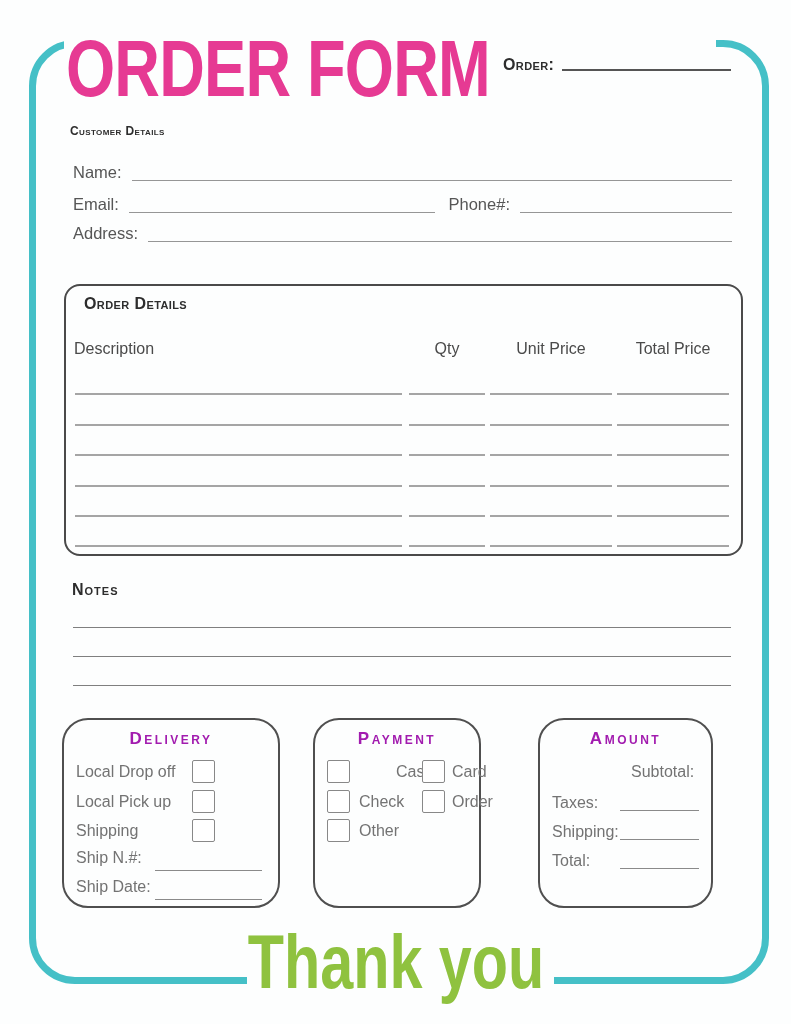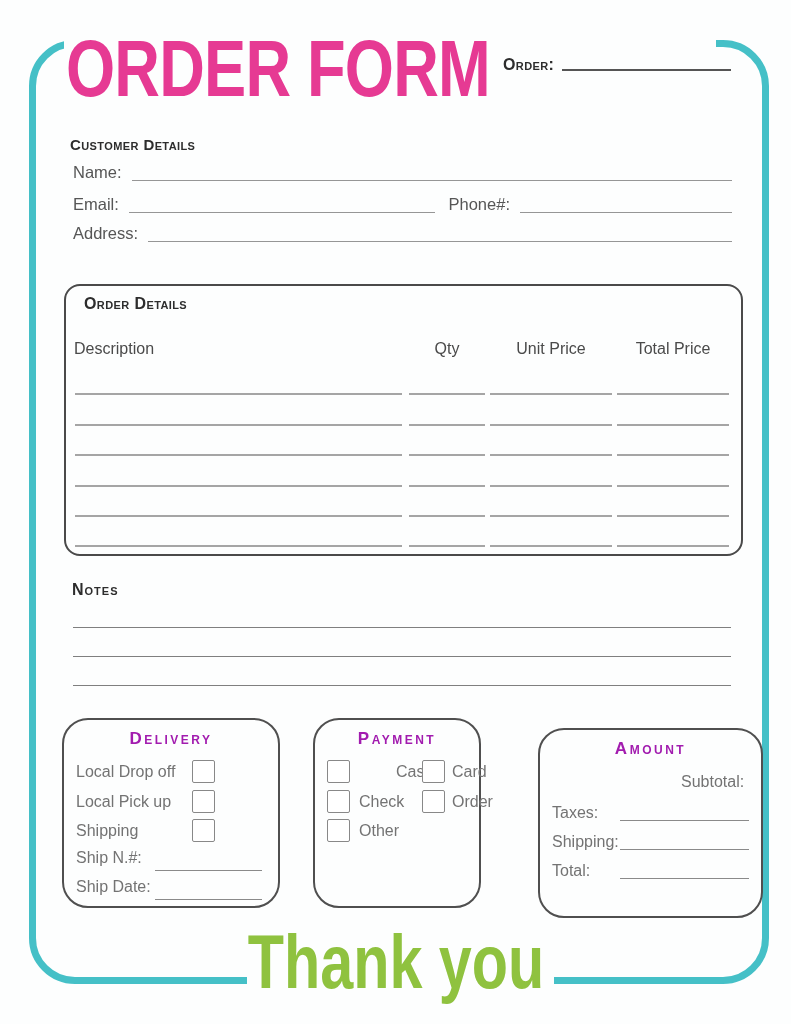--- a/index.html
+++ b/index.html
@@ -25,21 +25,21 @@
   
   .title { position:absolute; left:66px; top:29px; color:#e63a93; font-size:80px; letter-spacing:-1px; transform:scaleX(0.79); }
 
   
   .date-block { position:absolute; left:503px; top:48px; width:228px; }
   .db-row { display:flex; align-items:flex-end; height:26px; }
   .db-row .sc { font-size:16px; margin-right:8px; }
   .db-line { flex:1; border-bottom:2px solid #555; margin-bottom:3px; }
 
   
-  .cust-title { position:absolute; left:70px; top:136px; font-size:15px; }
+  .cust-title { position:absolute; left:70px; top:124px; font-size:12px; }
   .fieldrow { position:absolute; display:flex; align-items:flex-end; color:#565656; font-size:16.5px; }
   .fieldrow .lbl { margin-right:10px; white-space:nowrap; }
   .wline { flex:1; border-bottom:1.5px solid #969696; margin-bottom:1px; }
   .wline.fixed { flex:none; }
   .row-name    { left:73px; top:163px; width:659px; height:19px; }
   .row-email   { left:73px; top:195px; width:659px; height:19px; }
   .row-address { left:73px; top:224px; width:659px; height:19px; }
   .phone-lbl { margin:0 10px 0 14px; white-space:nowrap; }
 
   
@@ -60,21 +60,21 @@
 
   
   .notes-title { position:absolute; left:72px; top:581px; font-size:16px; letter-spacing:1px; }
   .note-line { position:absolute; left:73px; width:658px; border-bottom:1.5px solid #7f7f7f; height:0; }
 
   
   .bbox { position:absolute; top:718px; height:190px; border:2px solid #4f4f4f; border-radius:26px; }
   .bbox-title { position:absolute; top:9px; left:0; right:0; text-align:center; font-size:17px; letter-spacing:2.5px; color:#a21caf; }
   .box-delivery { left:62px;  width:218px; }
   .box-payment  { left:313px; width:168px; }
-  .box-amount   { left:538px; width:225px;margin-top:10px; }
+  .box-amount   { left:538px; width:175px; }
   .blabel { color:#737373; font-size:16px; white-space:nowrap; }
   .checkbox { position:absolute; width:23px; height:23px; border:1.5px solid #888; border-radius:2px; background:#fff; }
 
   .dl-row { position:absolute; left:12px; right:12px; height:23px; }
   .dl-row .blabel { position:absolute; left:0; line-height:23px; }
   .dl-row .checkbox { left:116px; top:0; }
   .ship-lbl { position:absolute; left:12px; }
   .ship-line { position:absolute; left:91px; width:107px; border-bottom:1.5px solid #8a8a8a; height:0; }
 
   .pay-check { position:absolute; }

